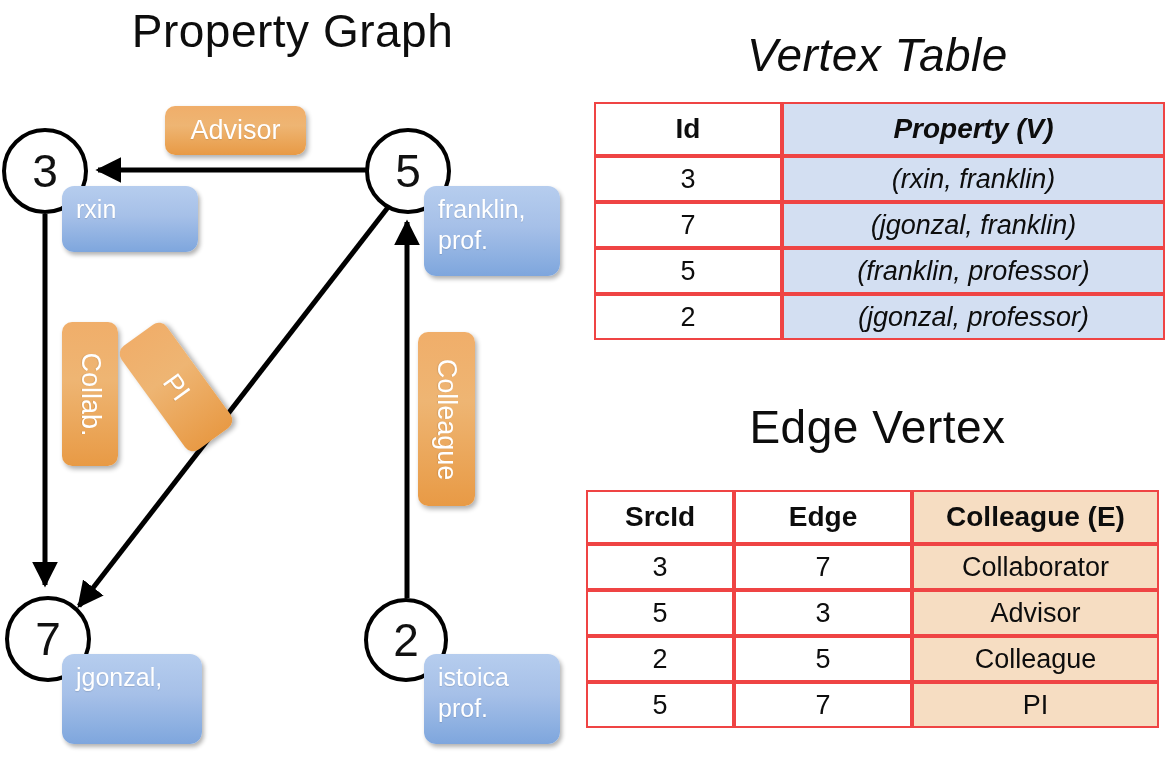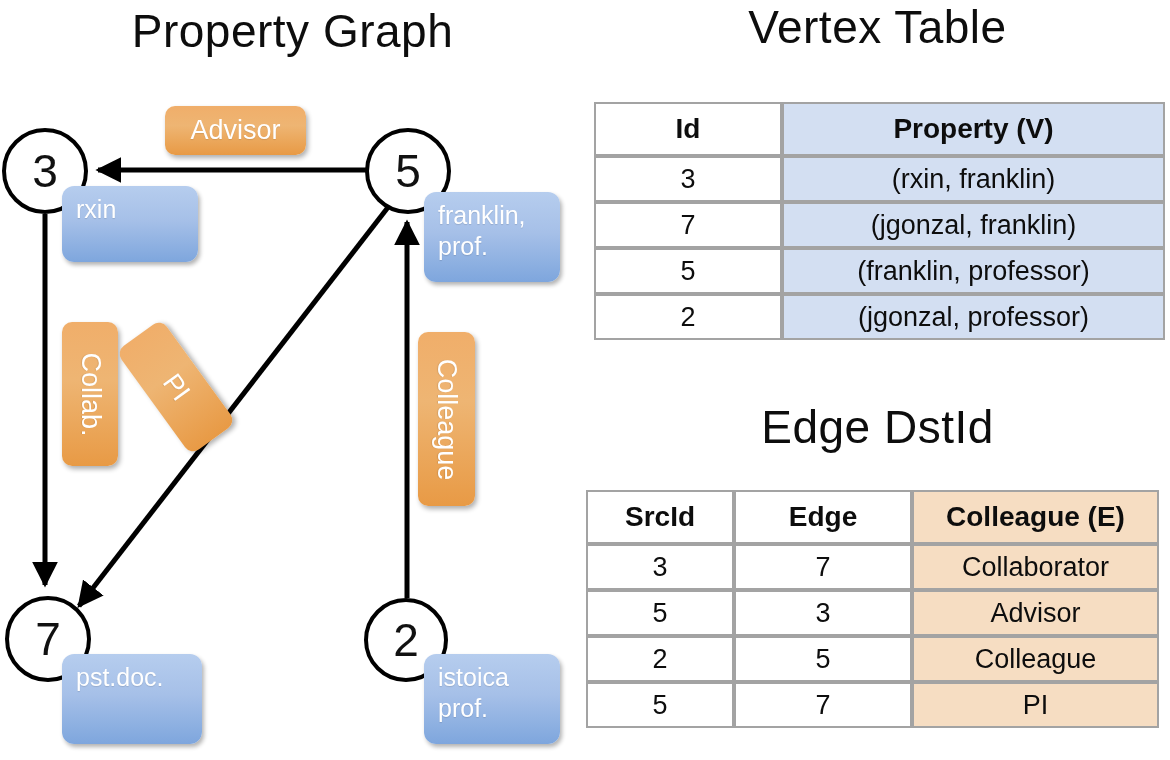--- a/index.html
+++ b/index.html
@@ -20,21 +20,21 @@
   .title {
     position: absolute;
     font-weight: 400;
     font-size: 46px;
     letter-spacing: 0.5px;
     color: #0d0d0d;
     white-space: nowrap;
     text-align: center;
   }
   #title-property-graph { left: 0;   top: 4px;  width: 585px; }
-  #title-vertex-table   { left: 585px; top: 0; width: 585px; }
+  #title-vertex-table   { left: 585px; top: 28px; width: 585px; font-style: italic; }
   #title-edge-table     { left: 585px; top: 400px; width: 585px; }
 
   
   #graph-panel {
     position: absolute;
     left: 0; top: 0;
     width: 585px; height: 760px;
   }
   #graph-svg {
     position: absolute;
@@ -99,53 +99,53 @@
   }
 
   
   .data-table {
     position: absolute;
     border-collapse: separate;
     border-spacing: 0;
     table-layout: fixed;
   }
   .data-table td, .data-table th {
-    border: 2px solid #a3a3a3;
+    border: 2px solid #ef4444;
     text-align: center;
     font-weight: 400;
     font-size: 27px;
     color: #0d0d0d;
     padding: 0;
     height: 46px;
     box-sizing: border-box;
     background: #ffffff;
   }
   .data-table th {
     font-weight: 700;
     font-size: 28px;
     height: 54px;
   }
-  .cell-blue { background: #d3dff2 !important; }
+  .cell-blue { background: #d3dff2 !important; font-style: italic; }
   .cell-orange { background: #f6ddc2 !important; }
 
   #vertex-table { left: 594px; top: 102px; }
   #vertex-table col.c-id   { width: 188px; }
   #vertex-table col.c-prop { width: 383px; }
 
   #edge-table { left: 586px; top: 490px; }
   #edge-table col.c-src  { width: 148px; }
   #edge-table col.c-dst  { width: 178px; }
   #edge-table col.c-prop { width: 247px; }
 </style>
 </head>
 <body>
 
 <div class="title" id="title-property-graph">Property Graph</div>
 <div class="title" id="title-vertex-table">Vertex Table</div>
-<div class="title" id="title-edge-table">Edge DstId</div>
+<div class="title" id="title-edge-table">Edge Vertex</div>
 
 <div id="graph-panel">
 
   <svg id="graph-svg" viewBox="0 0 585 760">
     <defs>
       <marker id="arrow" viewBox="0 0 10 10" refX="9" refY="5" markerWidth="5.2" markerHeight="5.2" orient="auto-start-reverse">
         <path d="M 0 0 L 10 5 L 0 10 z" fill="#000"></path>
       </marker>
     </defs>
 
@@ -156,31 +156,31 @@
     <line x1="389" y1="206" x2="79" y2="606" stroke="#000" stroke-width="5" marker-end="url(#arrow)"></line>
 
     <line x1="407" y1="598" x2="407" y2="222" stroke="#000" stroke-width="5" marker-end="url(#arrow)"></line>
   </svg>
 
   <div class="vertex" style="left:2px; top:128px; width:86px; height:86px;">3</div>
   <div class="vertex" style="left:365px; top:128px; width:86px; height:86px;">5</div>
   <div class="vertex" style="left:5px; top:596px; width:86px; height:86px;">7</div>
   <div class="vertex" style="left:364px; top:598px; width:84px; height:84px;">2</div>
 
-  <div class="prop-box" style="left:62px; top:186px; width:136px; height:76px;">
+  <div class="prop-box" style="left:62px; top:186px; width:136px; height:66px;">
     <div>rxin</div>
   </div>
 
-  <div class="prop-box" style="left:424px; top:192px; width:136px; height:90px;">
+  <div class="prop-box" style="left:424px; top:186px; width:136px; height:90px;">
     <div>franklin,</div>
     <div>prof.</div>
   </div>
 
   <div class="prop-box" style="left:62px; top:654px; width:140px; height:90px;">
-    <div>pst.doc.</div>
+    <div>jgonzal,</div>
   </div>
 
   <div class="prop-box" style="left:424px; top:654px; width:136px; height:90px;">
     <div>istoica</div>
     <div>prof.</div>
   </div>
 
   <div class="edge-label" style="left:165px; top:106px; width:141px; height:49px;">
     <span>Advisor</span>
   </div>

